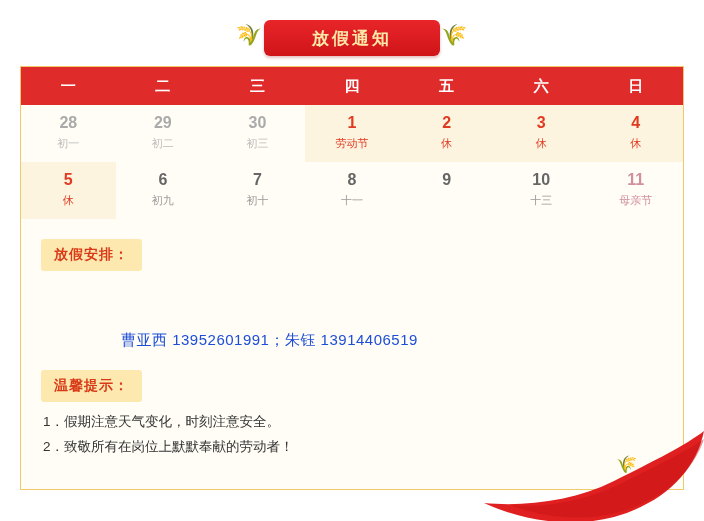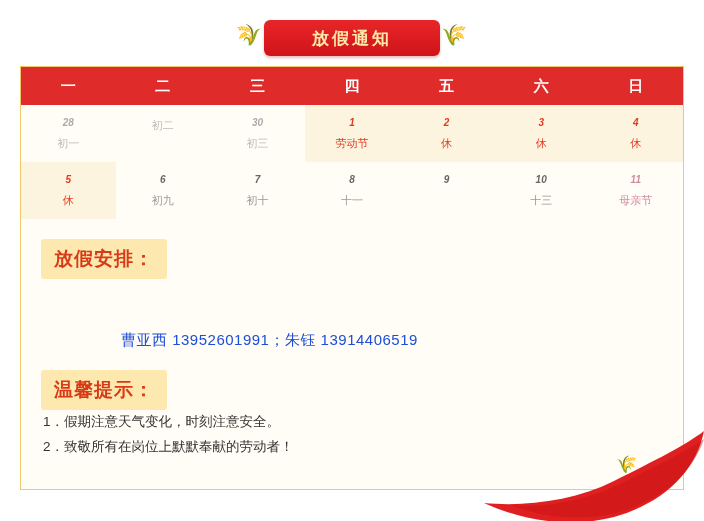--- a/index.html
+++ b/index.html
@@ -88,25 +88,24 @@
     display: flex;
     height: 57px;
   }
   .cal-cell {
     flex: 1;
     text-align: center;
     padding-top: 9px;
     box-sizing: border-box;
   }
   .cal-cell .d1 {
-    font-size: 10px;
+    font-size: 16px;
     font-weight: bold;
     color: #555;
     line-height: 18px;
-    font-style: italic;
   }
   .cal-cell .d2 {
     font-size: 11px;
     color: #888;
     line-height: 18px;
     margin-top: 2px;
   }
   .cal-cell.holiday {
     background: #fdf4e0;
   }
@@ -122,21 +121,21 @@
   .cal-cell.grey .d1 { color: #666; }
   .cal-cell.grey .d2 { color: #999; }
   .cal-cell.pink .d1 { color: #d08fa0; }
   .cal-cell.pink .d2 { color: #d08fa0; }
 
   
   .section-title {
     display: inline-block;
     background: #fde9b0;
     color: #d83a17;
-    font-size: 19px;
+    font-size: 14px;
     font-weight: bold;
     padding: 7px 13px 7px 13px;
     border-radius: 3px;
     letter-spacing: 1px;
   }
   .sec1 { position: absolute; left: 20px; top: 172px; }
   .sec2 { position: absolute; left: 20px; top: 303px; }
 
   .line {
     position: absolute;
@@ -192,20 +191,21 @@
       <div>六</div>
       <div>日</div>
     </div>
 
     <div class="cal-row">
       <div class="cal-cell dim">
         <div class="d1">28</div>
         <div class="d2">初一</div>
       </div>
       <div class="cal-cell dim">
+        <div class="d1">29</div>
         <div class="d2">初二</div>
       </div>
       <div class="cal-cell dim">
         <div class="d1">30</div>
         <div class="d2">初三</div>
       </div>
       <div class="cal-cell holiday">
         <div class="d1">1</div>
         <div class="d2">劳动节</div>
       </div>

